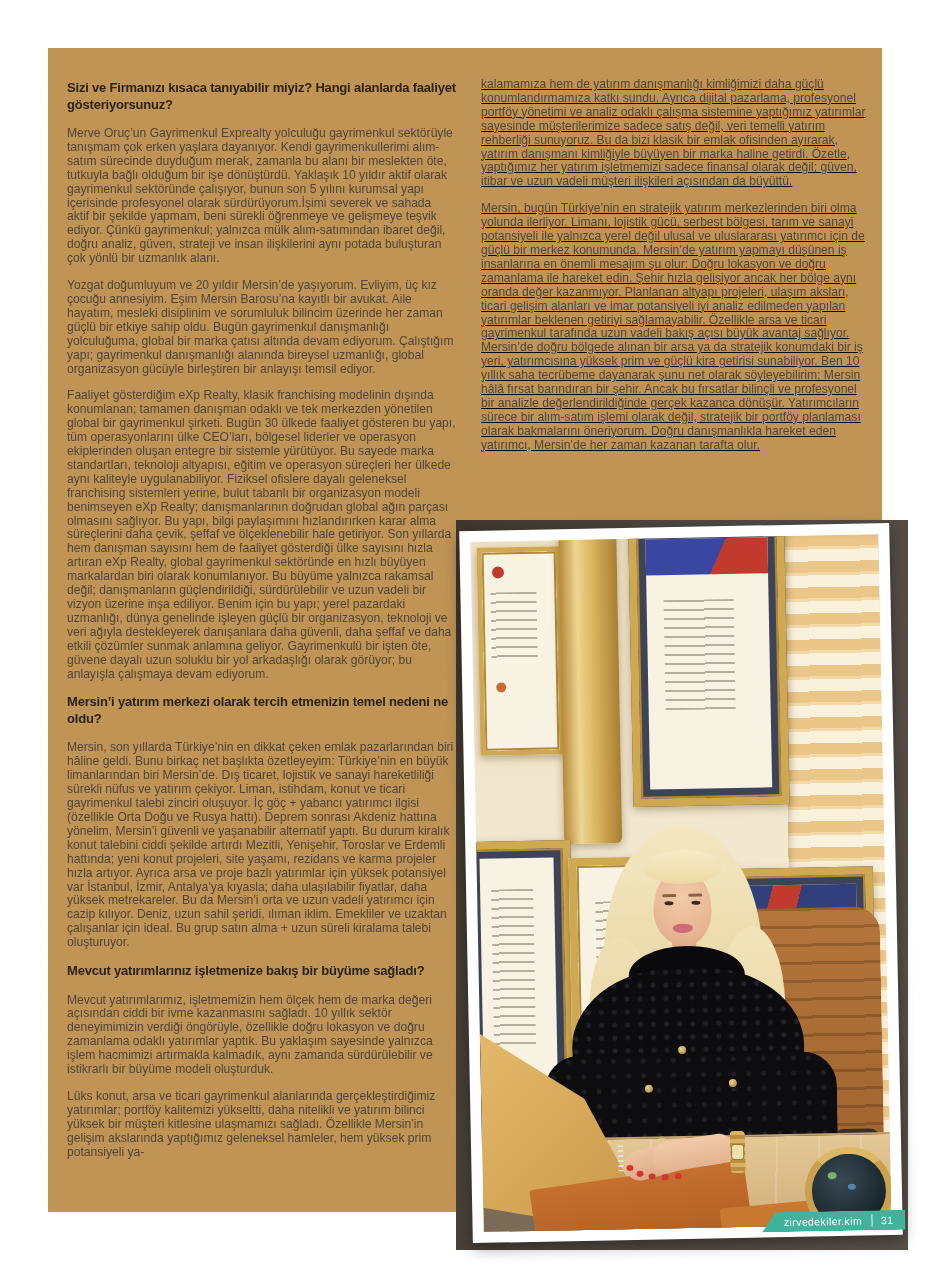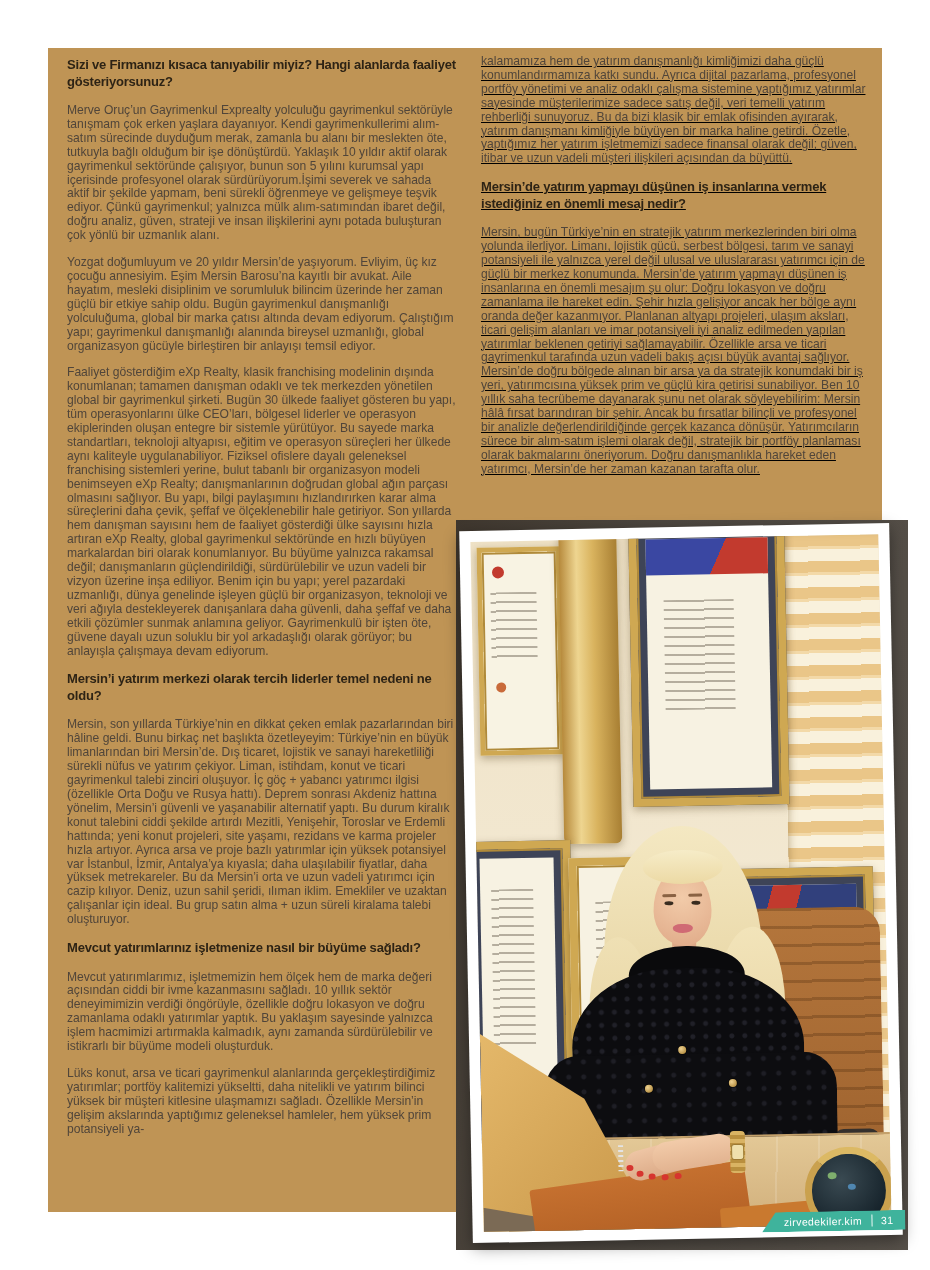--- a/index.html
+++ b/index.html
@@ -2,21 +2,21 @@
 <html lang="tr" style="--tan: #bf9455; --teal: #3fb39c; --heading: #2d2315; --body: #50453a; --backdrop: #4e4841;"><head>
 <meta charset="utf-8">
 <style>
   html,body{margin:0;padding:0;background:#e9e9e9;}
   .page{position:relative;width:930px;height:1270px;background:#ffffff;margin:0 auto;
         font-family:"Liberation Sans",sans-serif;overflow:hidden;}
 
   
   .tan{position:absolute;left:48px;top:48px;width:834px;height:1164px;
        background:var(--tan,#bf9455);overflow:hidden;}
-  .col{position:absolute;top:7px;}
+  .col{position:absolute;top:30px;}
   .col.left{left:19px;width:389px;}
   .col.right{left:433px;width:388px;text-decoration:underline;}
   .col p{margin:0 0 13px 0;font-size:12.1px;line-height:13.9px;color:var(--body,#50453a);
          text-align:left;}
   .col h3{margin:2px 0 14px 0;font-size:13px;line-height:16.5px;font-weight:bold;
           letter-spacing:-0.2px;color:var(--heading,#2d2315);}
 
   
   .backdrop{position:absolute;left:456px;top:520px;width:452px;height:730px;
             background:linear-gradient(100deg,#3f372e 0%,var(--backdrop,#4e4841) 38%,#57514a 100%);}
@@ -142,29 +142,28 @@
 <body>
 
 <div class="page">
 
   <section class="tan">
     <div class="col left">
       <h3>Sizi ve Firmanızı kısaca tanıyabilir miyiz? Hangi alanlarda faaliyet gösteriyorsunuz?</h3>
       <p>Merve Oruç’un Gayrimenkul Exprealty yolculuğu gayrimenkul sektörüyle tanışmam çok erken yaşlara dayanıyor. Kendi gayrimenkullerimi alım-satım sürecinde duyduğum merak, zamanla bu alanı bir meslekten öte, tutkuyla bağlı olduğum bir işe dönüştürdü. Yaklaşık 10 yıldır aktif olarak gayrimenkul sektöründe çalışıyor, bunun son 5 yılını kurumsal yapı içerisinde profesyonel olarak sürdürüyorum.İşimi severek ve sahada aktif bir şekilde yapmam, beni sürekli öğrenmeye ve gelişmeye teşvik ediyor. Çünkü gayrimenkul; yalnızca mülk alım-satımından ibaret değil, doğru analiz, güven, strateji ve insan ilişkilerini aynı potada buluşturan çok yönlü bir uzmanlık alanı.</p>
       <p>Yozgat doğumluyum ve 20 yıldır Mersin’de yaşıyorum. Evliyim, üç kız çocuğu annesiyim. Eşim Mersin Barosu’na kayıtlı bir avukat. Aile hayatım, mesleki disiplinim ve sorumluluk bilincim üzerinde her zaman güçlü bir etkiye sahip oldu. Bugün gayrimenkul danışmanlığı yolculuğuma, global bir marka çatısı altında devam ediyorum. Çalıştığım yapı; gayrimenkul danışmanlığı alanında bireysel uzmanlığı, global organizasyon gücüyle birleştiren bir anlayışı temsil ediyor.</p>
       <p>Faaliyet gösterdiğim eXp Realty, klasik franchising modelinin dışında konumlanan; tamamen danışman odaklı ve tek merkezden yönetilen global bir gayrimenkul şirketi. Bugün 30 ülkede faaliyet gösteren bu yapı, tüm operasyonlarını ülke CEO’ları, bölgesel liderler ve operasyon ekiplerinden oluşan entegre bir sistemle yürütüyor. Bu sayede marka standartları, teknoloji altyapısı, eğitim ve operasyon süreçleri her ülkede aynı kaliteyle uygulanabiliyor. Fiziksel ofislere dayalı geleneksel franchising sistemleri yerine, bulut tabanlı bir organizasyon modeli benimseyen eXp Realty; danışmanlarının doğrudan global ağın parçası olmasını sağlıyor. Bu yapı, bilgi paylaşımını hızlandırırken karar alma süreçlerini daha çevik, şeffaf ve ölçeklenebilir hale getiriyor. Son yıllarda hem danışman sayısını hem de faaliyet gösterdiği ülke sayısını hızla artıran eXp Realty, global gayrimenkul sektöründe en hızlı büyüyen markalardan biri olarak konumlanıyor. Bu büyüme yalnızca rakamsal değil; danışmanların güçlendirildiği, sürdürülebilir ve uzun vadeli bir vizyon üzerine inşa ediliyor. Benim için bu yapı; yerel pazardaki uzmanlığı, dünya genelinde işleyen güçlü bir organizasyon, teknoloji ve veri ağıyla destekleyerek danışanlara daha güvenli, daha şeffaf ve daha etkili çözümler sunmak anlamına geliyor. Gayrimenkulü bir işten öte, güvene dayalı uzun soluklu bir yol arkadaşlığı olarak görüyor; bu anlayışla çalışmaya devam ediyorum.</p>
-      <h3>Mersin’i yatırım merkezi olarak tercih liderler temel nedeni ne oldu?</h3>
+      <h3>Mersin’i yatırım merkezi olarak tercih etmenizin temel nedeni ne oldu?</h3>
       <p>Mersin, son yıllarda Türkiye’nin en dikkat çeken emlak pazarlarından biri hâline geldi. Bunu birkaç net başlıkta özetleyeyim: Türkiye’nin en büyük limanlarından biri Mersin’de. Dış ticaret, lojistik ve sanayi hareketliliği sürekli nüfus ve yatırım çekiyor. Liman, istihdam, konut ve ticari gayrimenkul talebi zinciri oluşuyor. İç göç + yabancı yatırımcı ilgisi (özellikle Orta Doğu ve Rusya hattı). Deprem sonrası Akdeniz hattına yönelim, Mersin’i güvenli ve yaşanabilir alternatif yaptı. Bu durum kiralık konut talebini ciddi şekilde artırdı Mezitli, Yenişehir, Toroslar ve Erdemli hattında; yeni konut projeleri, site yaşamı, rezidans ve karma projeler hızla artıyor. Ayrıca arsa ve proje bazlı yatırımlar için yüksek potansiyel var İstanbul, İzmir, Antalya’ya kıyasla; daha ulaşılabilir fiyatlar, daha yüksek metrekareler. Bu da Mersin’i orta ve uzun vadeli yatırımcı için cazip kılıyor. Deniz, uzun sahil şeridi, ılıman iklim. Emekliler ve uzaktan çalışanlar için ideal. Bu grup satın alma + uzun süreli kiralama talebi oluşturuyor.</p>
-      <h3>Mevcut yatırımlarınız işletmenize nasıl bir büyüme sağladı?</h3>
+      <h3>Mevcut yatırımlarınız işletmenize bakış bir büyüme sağladı?</h3>
       <p>Mevcut yatırımlarımız, işletmemizin hem ölçek hem de marka değeri açısından ciddi bir ivme kazanmasını sağladı. 10 yıllık sektör deneyimimizin verdiği öngörüyle, özellikle doğru lokasyon ve doğru zamanlama odaklı yatırımlar yaptık. Bu yaklaşım sayesinde yalnızca işlem hacmimizi artırmakla kalmadık, aynı zamanda sürdürülebilir ve istikrarlı bir büyüme modeli oluşturduk.</p>
       <p>Lüks konut, arsa ve ticari gayrimenkul alanlarında gerçekleştirdiğimiz yatırımlar; portföy kalitemizi yükseltti, daha nitelikli ve yatırım bilinci yüksek bir müşteri kitlesine ulaşmamızı sağladı. Özellikle Mersin’in gelişim akslarında yaptığımız geleneksel hamleler, hem yüksek prim potansiyeli ya-</p>
     </div>
     <div class="col right">
       <p>kalamamıza hem de yatırım danışmanlığı kimliğimizi daha güçlü konumlandırmamıza katkı sundu. Ayrıca dijital pazarlama, profesyonel portföy yönetimi ve analiz odaklı çalışma sistemine yaptığımız yatırımlar sayesinde müşterilerimize sadece satış değil, veri temelli yatırım rehberliği sunuyoruz. Bu da bizi klasik bir emlak ofisinden ayırarak, yatırım danışmanı kimliğiyle büyüyen bir marka haline getirdi. Özetle, yaptığımız her yatırım işletmemizi sadece finansal olarak değil; güven, itibar ve uzun vadeli müşteri ilişkileri açısından da büyüttü.</p>
-      <h3>Mersin’de yatırım yapmayı düşünen iş insanlarına vermek istediğiniz en önemli mesaj nedir?</h3>
       <p>Mersin, bugün Türkiye’nin en stratejik yatırım merkezlerinden biri olma yolunda ilerliyor. Limanı, lojistik gücü, serbest bölgesi, tarım ve sanayi potansiyeli ile yalnızca yerel değil ulusal ve uluslararası yatırımcı için de güçlü bir merkez konumunda. Mersin’de yatırım yapmayı düşünen iş insanlarına en önemli mesajım şu olur: Doğru lokasyon ve doğru zamanlama ile hareket edin. Şehir hızla gelişiyor ancak her bölge aynı oranda değer kazanmıyor. Planlanan altyapı projeleri, ulaşım aksları, ticari gelişim alanları ve imar potansiyeli iyi analiz edilmeden yapılan yatırımlar beklenen getiriyi sağlamayabilir. Özellikle arsa ve ticari gayrimenkul tarafında uzun vadeli bakış açısı büyük avantaj sağlıyor. Mersin’de doğru bölgede alınan bir arsa ya da stratejik konumdaki bir iş yeri, yatırımcısına yüksek prim ve güçlü kira getirisi sunabiliyor. Ben 10 yıllık saha tecrübeme dayanarak şunu net olarak söyleyebilirim: Mersin hâlâ fırsat barındıran bir şehir. Ancak bu fırsatlar bilinçli ve profesyonel bir analizle değerlendirildiğinde gerçek kazanca dönüşür. Yatırımcıların sürece bir alım-satım işlemi olarak değil, stratejik bir portföy planlaması olarak bakmalarını öneriyorum. Doğru danışmanlıkla hareket eden yatırımcı, Mersin’de her zaman kazanan tarafta olur.</p>
     </div>
   </section>
 
   <div class="backdrop">
     <figure class="photo">
       <div class="pc">
 
         <div class="blinds"></div>
 

